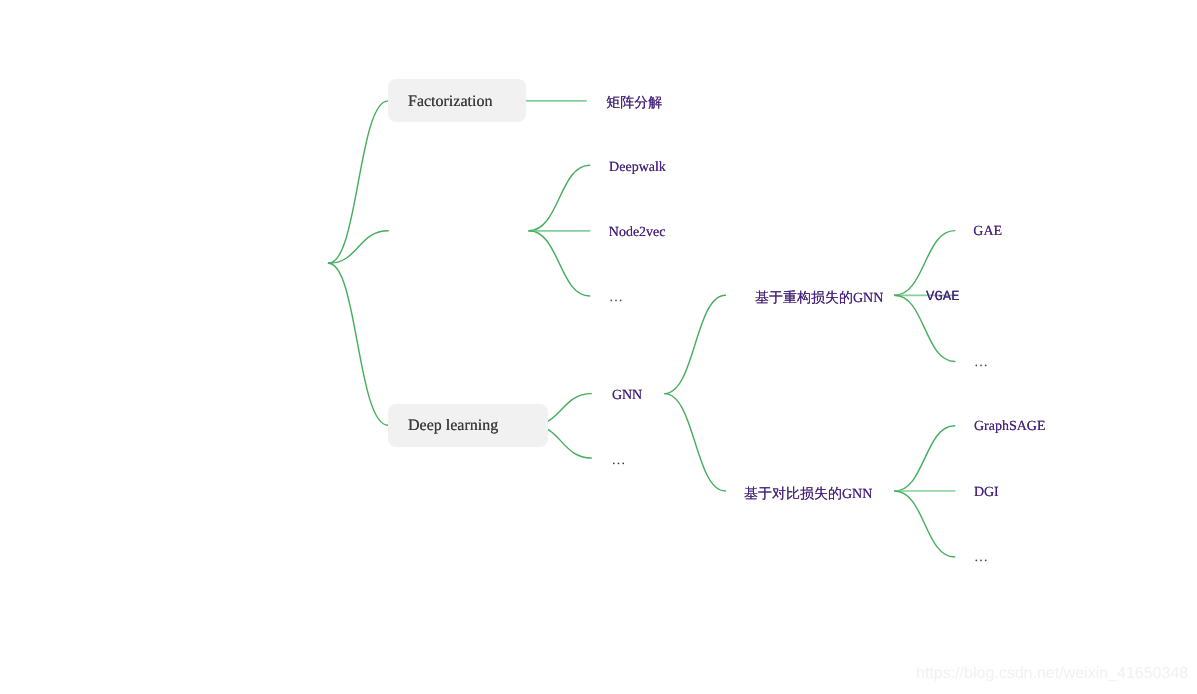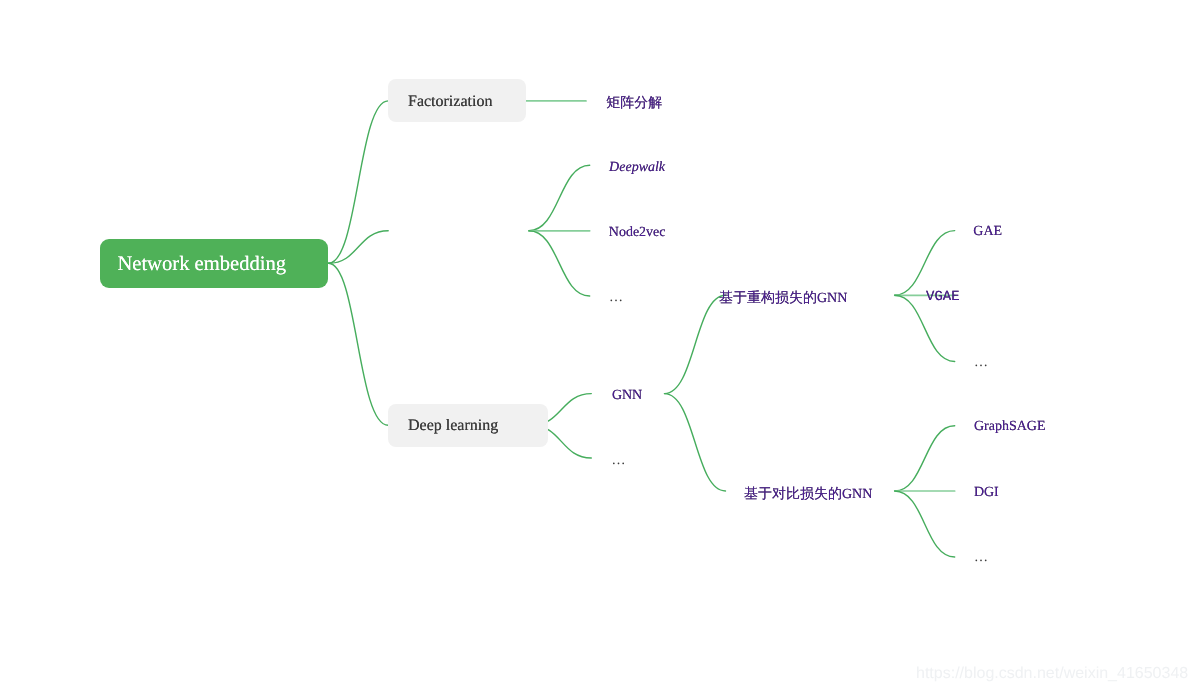--- a/index.html
+++ b/index.html
@@ -60,39 +60,36 @@
       <path stroke="#86ce9a" stroke-width="1.7" d="M894.7,295.3 L954.7,295.3"></path>
       <path d="M894.7,295.3 C924.7,295.3 924.7,361.5 954.7,361.5"></path>
     </g>
     <g fill="none" stroke="#46ad5d" stroke-width="1.4" stroke-linecap="round">
       <path d="M894.7,491.0 C924.7,491.0 924.7,425.8 954.7,425.8"></path>
       <path stroke="#86ce9a" stroke-width="1.7" d="M894.7,491.0 L954.7,491.0"></path>
       <path d="M894.7,491.0 C924.7,491.0 924.7,557.0 954.7,557.0"></path>
     </g>
   </svg>
 
-  <div class="node rootbox" style="left:100px;top:239px;width:228px;height:48.5px;">
-    <span class="boxlabel" style="left:17.4px;">Network embedding</span>
-  </div>
 
   <div class="node branchbox" style="left:388.2px;top:79.2px;width:137.6px;height:43.3px;">
     <span class="boxlabel" style="left:19.8px;">Factorization</span>
   </div>
   <div class="node branchbox" style="left:388.2px;top:403.8px;width:160px;height:43px;">
     <span class="boxlabel" style="left:19.8px;">Deep learning</span>
   </div>
 
   <div class="node leaf leaf-cjk" style="left:606.2px;top:97.3px;">矩阵分解</div>
-  <div class="node leaf" style="left:609.1px;top:160.7px;font-style:italic;">Deepwalk</div>
+  <div class="node leaf" style="left:609.1px;top:160.7px;">Deepwalk</div>
   <div class="node leaf" style="left:608.8px;top:226.2px;">Node2vec</div>
   <div class="node dots" style="left:609.0px;top:290.5px;">…</div>
   <div class="node leaf" style="left:611.9px;top:388.5px;">GNN</div>
   <div class="node dots" style="left:611.6px;top:453.5px;">…</div>
 
-  <div class="node leaf leaf-cjk" style="left:719px;top:292.0px;">基于重构损失的GNN</div>
+  <div class="node leaf leaf-cjk" style="left:755px;top:292.0px;">基于重构损失的GNN</div>
   <div class="node leaf leaf-cjk" style="left:744.0px;top:487.8px;">基于对比损失的GNN</div>
 
   <div class="node leaf" style="left:973.3px;top:225.0px;">GAE</div>
   <div class="node leaf" style="left:926px;top:290.0px;font-family:Liberation Mono, monospace;">VGAE</div>
   <div class="node dots" style="left:973.9px;top:356.0px;">…</div>
   <div class="node leaf" style="left:973.9px;top:420.3px;">GraphSAGE</div>
   <div class="node leaf" style="left:973.9px;top:485.5px;">DGI</div>
   <div class="node dots" style="left:974.0px;top:550.5px;">…</div>
 
   <div id="watermark">https://blog.csdn.net/weixin_41650348</div>

